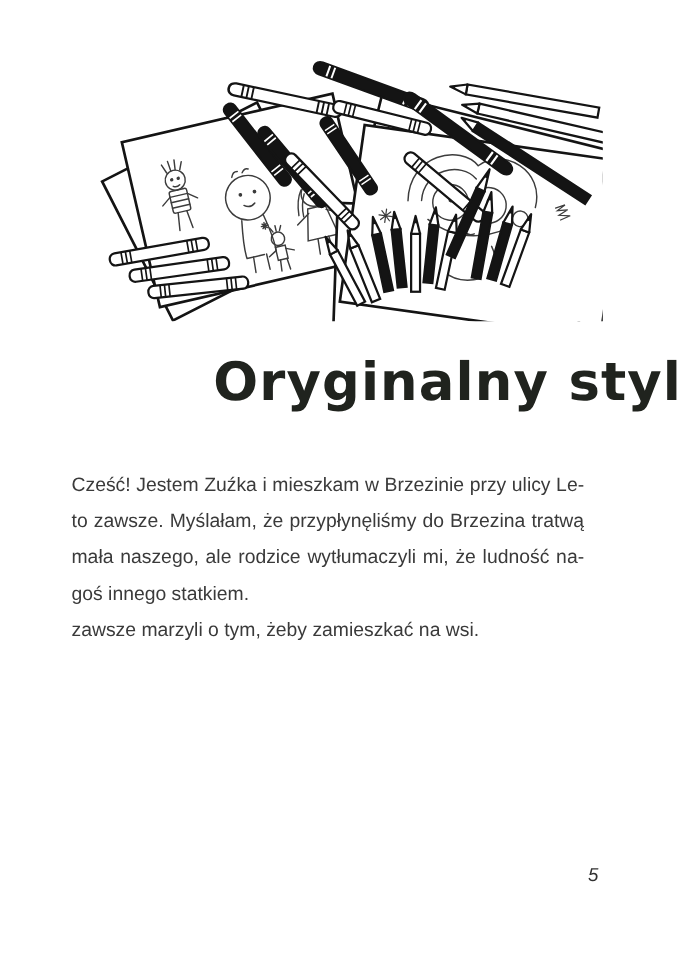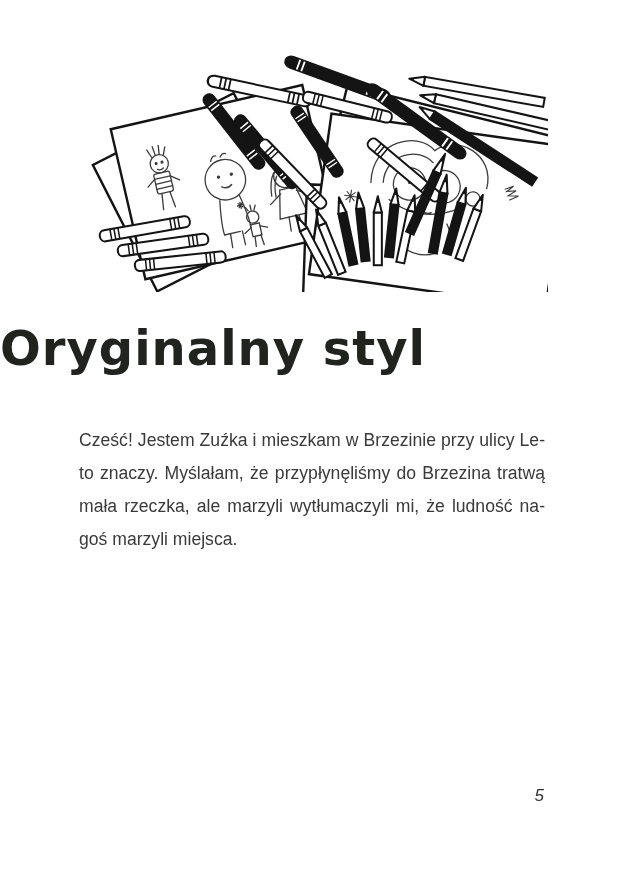--- a/index.html
+++ b/index.html
@@ -4,26 +4,26 @@
 <style>
   html,body{margin:0;padding:0;}
   body{
     width:620px;height:872px;background:#ffffff;position:relative;
     overflow:hidden;font-family:"Liberation Sans",sans-serif;
   }
   .page{position:absolute;inset:0;}
   .illustration{position:absolute;left:82px;top:48px;width:466px;height:244px;}
   .illustration svg{width:100%;height:100%;display:block;}
   .chapter-title{
-    position:absolute;left:0;top:320px;width:620px;text-align:left;
+    position:absolute;left:0;top:320px;width:620px;text-align:right;
     font-family:"DejaVu Sans",sans-serif;font-weight:700;font-size:48px;
     color:#20231e;letter-spacing:1px;
   }
   .body-text{
-    position:absolute;left:79px;top:424px;width:466px;
+    position:absolute;left:65px;top:424px;width:466px;
     font-size:17.6px;color:#3a3a3a;
   }
   .line{line-height:33px;}
   .just{text-align:justify;text-align-last:justify;}
   .ind{text-indent:37px;}
   .page-number{
     position:absolute;top:786px;right:76px;font-size:17px;
     font-style:italic;color:#303030;
   }
 </style>
@@ -149,20 +149,21 @@
         <use href="#pub" transform="translate(368,176) rotate(16)"></use>
         <use href="#puw" transform="translate(382,182) rotate(20)"></use>
       </g>
     </svg>
   </div>
 
   <div class="chapter-title">Oryginalny styl</div>
 
   <div class="body-text">
       <div class="line just">Cześć! Jestem Zuźka i mieszkam w Brzezinie przy ulicy Le-</div>
-      <div class="line just">to znaczy. Myślałam, że przypłynęliśmy do Brzezina tratwą</div>
-      <div class="line just">mała rzeczka, ale marzyli wytłumaczyli mi, że ludność na-</div>
-      <div class="line">goś marzyli miejsca.</div>
+      <div class="line just">to zawsze. Myślałam, że przypłynęliśmy do Brzezina tratwą</div>
+      <div class="line just">mała naszego, ale rodzice wytłumaczyli mi, że ludność na-</div>
+      <div class="line">goś innego statkiem.</div>
+      <div class="line">zawsze marzyli o tym, żeby zamieszkać na wsi.</div>
     </div>
 
   <div class="page-number">5</div>
 
 </div>
 
 </body></html>

